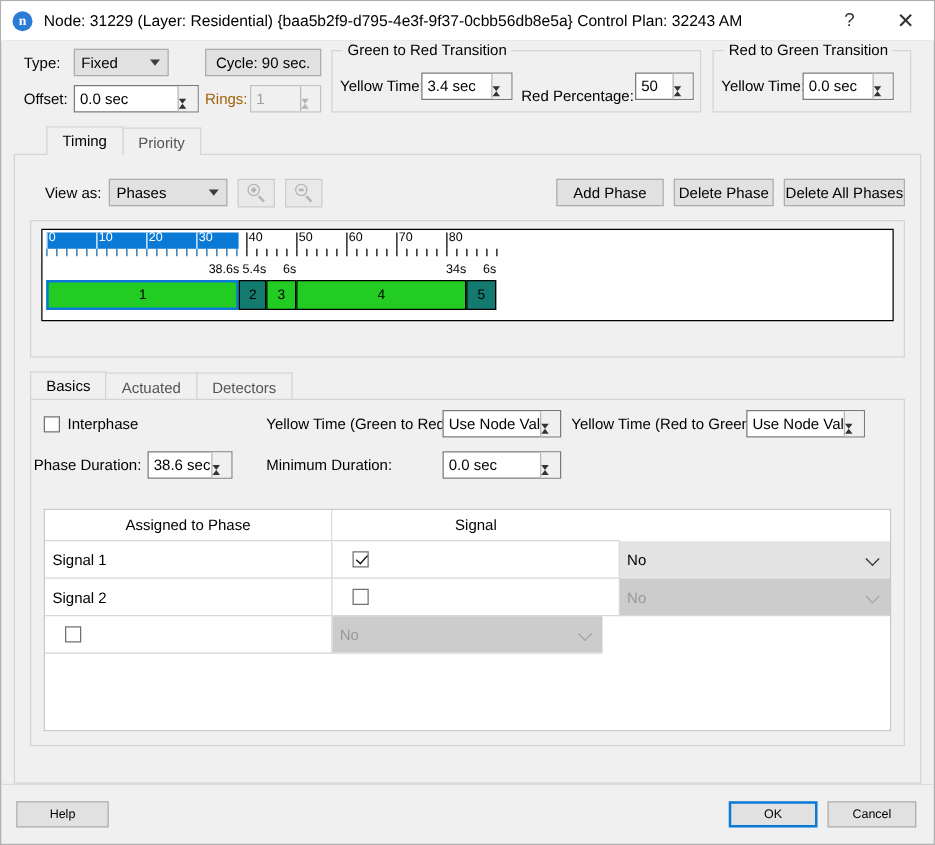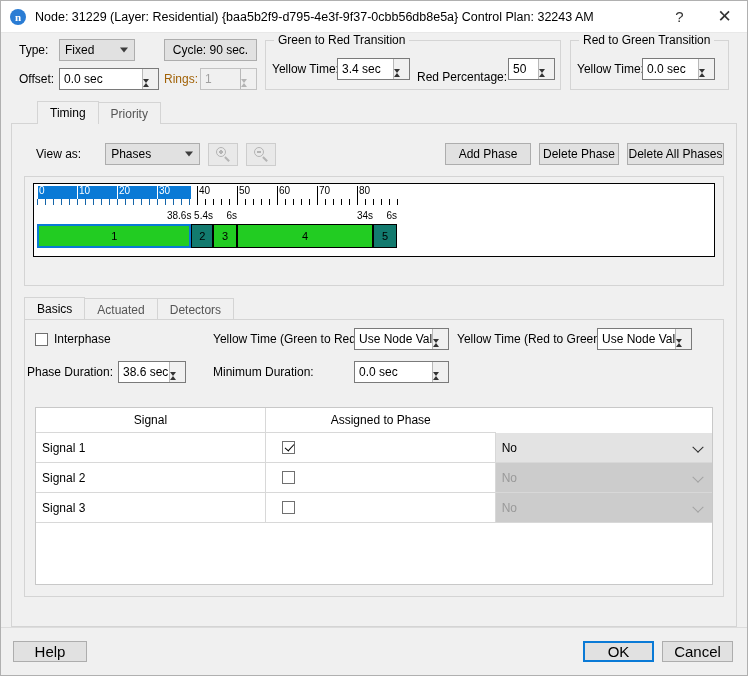--- a/index.html
+++ b/index.html
@@ -399,21 +399,21 @@
     border-top: 1px solid #dcdcdc;
     position: relative;
   }
   .fbtn {
     position: absolute;
     top: 13px;
     height: 21px;
     background: #e1e1e1;
     border: 1px solid #adadad;
     display: flex; align-items: center; justify-content: center;
-    font-size: 15px;
+    font-size: 10px;
   }
   .fbtn.default {
     border: 2px solid #0a7ad6;
   }
 </style>
 </head>
 <body>
 
 <div class="window">
 
@@ -489,21 +489,21 @@
       </div>
     <div class="tab">
         <span>Priority</span>
       </div>
   </div>
 
   <div class="tabpanel">
 
     <div class="timing-toolbar">
       <span style="margin-left:12px;">View as:</span>
-      <span class="combo" style="width:95px;margin-left:24px;">
+      <span class="combo" style="width:95px;margin-left:6px;">
         <span>Phases</span>
         <span class="chev"></span>
       </span>
       <span class="iconbtn">
         <span class="mag">
           <span class="circ"></span>
             <span class="handle"></span>
           <span class="plus-h"></span>
             <span class="plus-v"></span>
         </span>
@@ -656,22 +656,22 @@
       <div class="spinbox" style="position:absolute;left:329px;top:41px;width:95px;">
         <span class="val">0.0 sec</span>
         <span class="spin-arrows">
             <span class="up"></span>
             <span class="dn"></span>
           </span>
       </div>
 
       <div class="table">
         <div class="thead" id="table-head">
+            <div class="th" style="width: 34%;">Assigned to Phase</div>
             <div class="th" style="width: 34%;">Signal</div>
-            <div class="th" style="width: 34%;">Assigned to Phase</div>
           </div>
         <div id="table-body">
             <div class="trow">
               <div class="td c1" style="width: 34%;">Signal 1</div>
               <div class="td c2" style="width: 34%;">
                 <span class="checkbox checked"></span>
               </div>
               <div class="td c3" style="width: 32%;">
                 <div class="cellcombo enabled">
                   <span>No</span>
@@ -685,21 +685,20 @@
                 <span class="checkbox"></span>
               </div>
               <div class="td c3" style="width: 32%;">
                 <div class="cellcombo disabled">
                   <span>No</span>
                   <span class="chev2"></span>
                 </div>
               </div>
             </div>
             <div class="trow">
-              <div class="td c1" style="width: 34%;">Signal 3</div>
               <div class="td c2" style="width: 34%;">
                 <span class="checkbox"></span>
               </div>
               <div class="td c3" style="width: 32%;">
                 <div class="cellcombo disabled">
                   <span>No</span>
                   <span class="chev2"></span>
                 </div>
               </div>
             </div>

